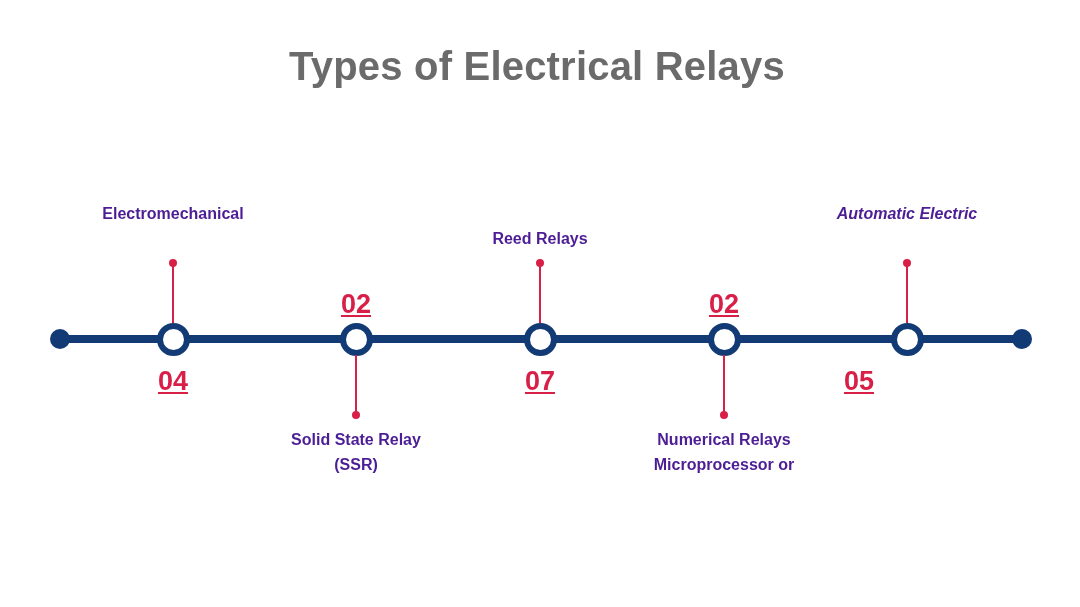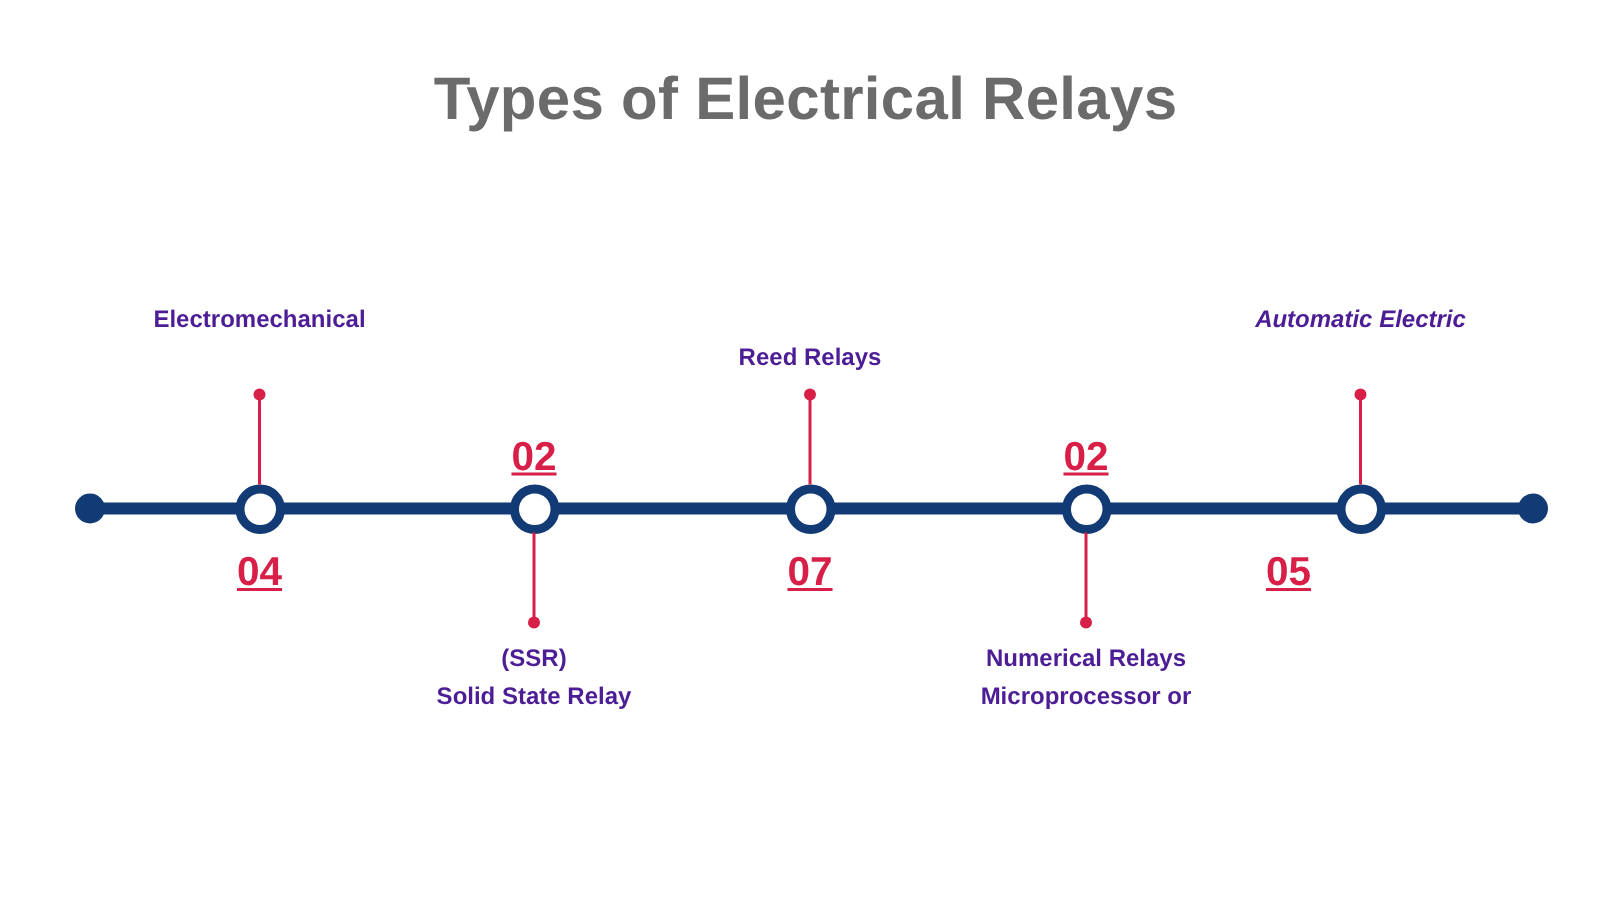--- a/index.html
+++ b/index.html
@@ -129,22 +129,22 @@
       <div class="stem-dot" style="left: 173px; top: 259px;"></div>
       <div class="num" style="left: 173px; top: 368px;">04</div>
       <div class="label" style="left: 173px; top: 201px;">
         <span class="ln">Electromechanical</span>
       </div>
       <div class="marker" style="left: 356px;"></div>
       <div class="stem" style="left: 356px; height: 60px; top: 355px;"></div>
       <div class="stem-dot" style="left: 356px; top: 411px;"></div>
       <div class="num" style="left: 356px; top: 291px;">02</div>
       <div class="label" style="left: 356px; top: 427px;">
+        <span class="ln">Solid State Relay</span>
         <span class="ln">(SSR)</span>
-        <span class="ln">Solid State Relay</span>
       </div>
       <div class="marker" style="left: 540px;"></div>
       <div class="stem" style="left: 540px; height: 60px; top: 263px;"></div>
       <div class="stem-dot" style="left: 540px; top: 259px;"></div>
       <div class="num" style="left: 540px; top: 368px;">07</div>
       <div class="label" style="left: 540px; top: 226px;">
         <span class="ln">Reed Relays</span>
       </div>
       <div class="marker" style="left: 724px;"></div>
       <div class="stem" style="left: 724px; height: 60px; top: 355px;"></div>

